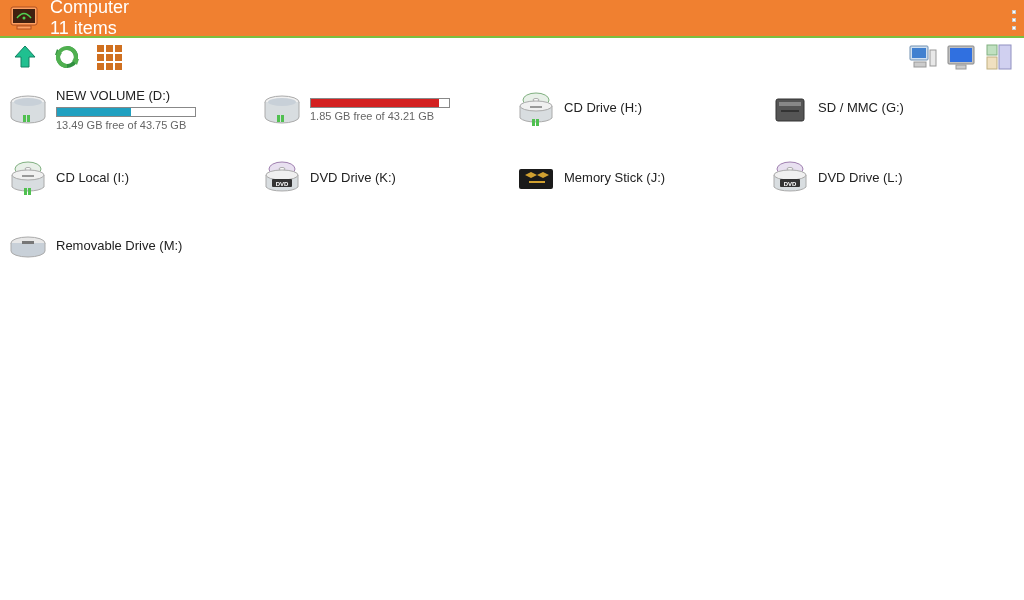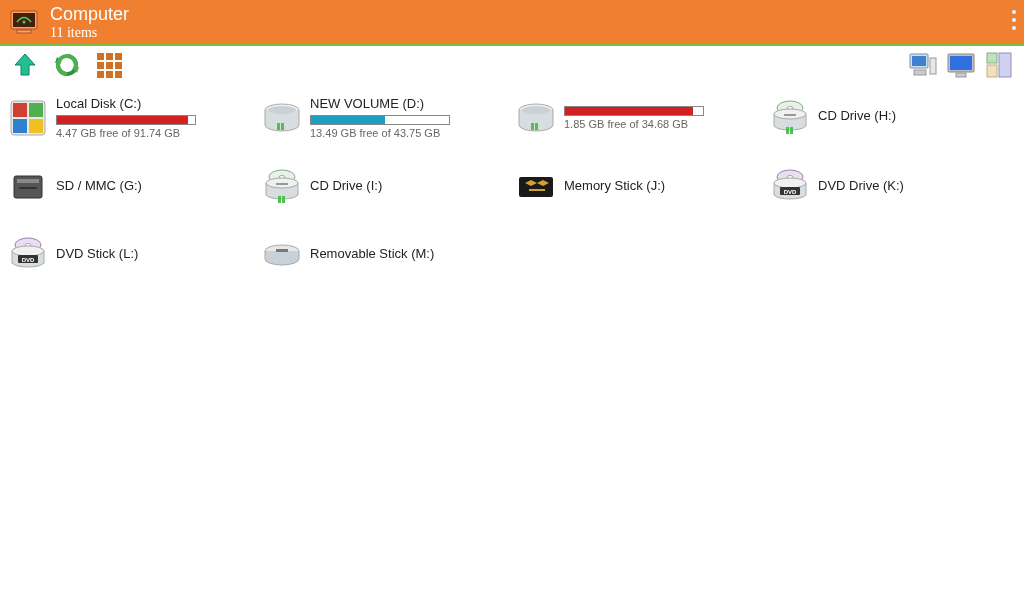--- a/index.html
+++ b/index.html
@@ -1,22 +1,22 @@
 <!DOCTYPE html>
 <html><head>
 <meta charset="utf-8">
 <style>
 * { margin: 0; padding: 0; box-sizing: border-box; }
 body { width: 1024px; height: 600px; font-family: Arial, sans-serif; background: #fff; overflow: hidden; }
 
-.header { background: #f08030; height: 44px; display: flex; align-items: center; padding: 0 8px; color: #fff; position: relative; }
+.header { background: #f08030; height: 36px; display: flex; align-items: center; padding: 0 8px; color: #fff; position: relative; }
 .header-icon { width: 32px; height: 32px; margin-right: 10px; display: flex; align-items: center; justify-content: center; }
 .header-text { display: flex; flex-direction: column; }
 .header-title { font-size: 18px; font-weight: 400; }
-.header-subtitle { font-size: 14px; font-family: Liberation Serif, serif; }
+.header-subtitle { font-size: 18px; }
 .header-menu { position: absolute; right: 8px; top: 10px; display: flex; flex-direction: column; gap: 4px; }
 .header-menu span { width: 4px; height: 4px; background: #fff; border: 1px solid rgba(0,0,0,0.2); }
 .green-line { height: 2px; background: #7abf40; }
 
 .toolbar { height: 38px; display: flex; align-items: center; padding: 4px 10px; gap: 12px; }
 .toolbar-right { margin-left: auto; display: flex; gap: 8px; }
 .tb-icon { width: 30px; height: 30px; display: flex; align-items: center; justify-content: center; cursor: pointer; }
 
 .content { padding: 10px 6px; display: grid; grid-template-columns: repeat(4, 1fr); gap: 24px 4px; }
 .drive { display: flex; align-items: center; gap: 8px; cursor: pointer; padding: 2px; }
@@ -101,38 +101,20 @@
           <rect x="14" y="2" width="12" height="24" fill="#d0d0f0" stroke="#9090c0"></rect>
           <rect x="2" y="14" width="10" height="12" fill="#f0e0c0" stroke="#c0b080"></rect>
         </svg>
     </div>
   </div>
 </div>
 
 <div class="content" id="drives-grid">
     <div class="drive">
     <div class="drive-icon">
-        <svg width="38" height="38" viewBox="0 0 38 38">
-          <rect x="2" y="2" width="34" height="34" rx="3" fill="#e8e8e8" stroke="#aaa"></rect>
-          <rect x="4" y="4" width="14" height="14" fill="#d04030"></rect>
-          <rect x="20" y="4" width="14" height="14" fill="#50b050"></rect>
-          <rect x="4" y="20" width="14" height="14" fill="#3080d0"></rect>
-          <rect x="20" y="20" width="14" height="14" fill="#f0c020"></rect>
-        </svg>
-      </div>
-    <div class="drive-info">
-      <div class="drive-name">Local Disk (C:)</div>
-      <div class="drive-bar">
-          <div class="drive-bar-fill" style="width:95.12753433616743%;background:#d32020"></div>
-        </div>
-               <div class="drive-free">4.47 GB free of 91.74 GB</div>
-    </div>
-    </div>
-    <div class="drive">
-    <div class="drive-icon">
         <svg width="38" height="30" viewBox="0 0 38 30">
           <ellipse cx="19" cy="7" rx="17" ry="6" fill="#f0f0f0" stroke="#aaa"></ellipse>
           <path d="M2 7 L2 22 A17 6 0 0 0 36 22 L36 7" fill="#d8dde0" stroke="#aaa"></path>
           <ellipse cx="19" cy="7" rx="14" ry="4" fill="#c8d0d8"></ellipse>
           <rect x="14" y="20" width="3" height="7" fill="#50c050"></rect>
           <rect x="18" y="20" width="3" height="7" fill="#50c050"></rect>
         </svg>
       </div>
     <div class="drive-info">
       <div class="drive-name">NEW VOLUME (D:)</div>
@@ -149,21 +131,21 @@
           <path d="M2 7 L2 22 A17 6 0 0 0 36 22 L36 7" fill="#d8dde0" stroke="#aaa"></path>
           <ellipse cx="19" cy="7" rx="14" ry="4" fill="#c8d0d8"></ellipse>
           <rect x="14" y="20" width="3" height="7" fill="#50c050"></rect>
           <rect x="18" y="20" width="3" height="7" fill="#50c050"></rect>
         </svg>
       </div>
     <div class="drive-info">
       <div class="drive-bar">
           <div class="drive-bar-fill" style="width:92.42113887750921%;background:#d32020"></div>
         </div>
-               <div class="drive-free">1.85 GB free of 34.68 GB</div>
+               <div class="drive-free">1.85 GB free of 43.21 GB</div>
     </div>
     </div>
     <div class="drive">
     <div class="drive-icon">
         <svg width="38" height="36" viewBox="0 0 38 36">
           <ellipse cx="19" cy="8" rx="13" ry="7" fill="#e8f0e8" stroke="#80b080"></ellipse>
           <ellipse cx="19" cy="8" rx="3" ry="1.5" fill="#fff" stroke="#aaa"></ellipse>
           <path d="M3 14 L3 26 A17 6 0 0 0 35 26 L35 14" fill="#d8dde0" stroke="#aaa"></path>
           <ellipse cx="19" cy="14" rx="16" ry="5" fill="#f0f0f0" stroke="#aaa"></ellipse>
           <rect x="13" y="14" width="12" height="2" fill="#999"></rect>
@@ -195,21 +177,37 @@
           <ellipse cx="19" cy="8" rx="13" ry="7" fill="#e8f0e8" stroke="#80b080"></ellipse>
           <ellipse cx="19" cy="8" rx="3" ry="1.5" fill="#fff" stroke="#aaa"></ellipse>
           <path d="M3 14 L3 26 A17 6 0 0 0 35 26 L35 14" fill="#d8dde0" stroke="#aaa"></path>
           <ellipse cx="19" cy="14" rx="16" ry="5" fill="#f0f0f0" stroke="#aaa"></ellipse>
           <rect x="13" y="14" width="12" height="2" fill="#999"></rect>
           <rect x="15" y="27" width="3" height="7" fill="#50c050"></rect>
           <rect x="19" y="27" width="3" height="7" fill="#50c050"></rect>
         </svg>
       </div>
     <div class="drive-info">
-      <div class="drive-name">CD Drive (I:)</div>
+      <div class="drive-name">CD Local (I:)</div>
+
+    </div>
+    </div>
+    <div class="drive">
+    <div class="drive-icon">
+        <svg width="38" height="36" viewBox="0 0 38 36">
+          <ellipse cx="19" cy="8" rx="13" ry="7" fill="#e8e0f0" stroke="#a080b0"></ellipse>
+          <ellipse cx="19" cy="8" rx="3" ry="1.5" fill="#fff" stroke="#aaa"></ellipse>
+          <path d="M3 14 L3 26 A17 6 0 0 0 35 26 L35 14" fill="#d8dde0" stroke="#aaa"></path>
+          <ellipse cx="19" cy="14" rx="16" ry="5" fill="#f0f0f0" stroke="#aaa"></ellipse>
+          <rect x="9" y="18" width="20" height="8" rx="1" fill="#333"></rect>
+          <text x="19" y="25" font-size="6" fill="#fff" text-anchor="middle" font-weight="bold">DVD</text>
+        </svg>
+      </div>
+    <div class="drive-info">
+      <div class="drive-name">DVD Drive (K:)</div>
 
     </div>
     </div>
     <div class="drive">
     <div class="drive-icon">
         <svg width="38" height="28" viewBox="0 0 38 28">
           <rect x="2" y="4" width="34" height="20" rx="2" fill="#1a1a1a"></rect>
           <path d="M8 10 L14 7 L20 10 L14 13 Z" fill="#d0a030"></path>
           <path d="M20 10 L26 7 L32 10 L26 13 Z" fill="#d0a030"></path>
           <rect x="12" y="16" width="16" height="2" fill="#d0a030"></rect>
@@ -225,46 +223,30 @@
         <svg width="38" height="36" viewBox="0 0 38 36">
           <ellipse cx="19" cy="8" rx="13" ry="7" fill="#e8e0f0" stroke="#a080b0"></ellipse>
           <ellipse cx="19" cy="8" rx="3" ry="1.5" fill="#fff" stroke="#aaa"></ellipse>
           <path d="M3 14 L3 26 A17 6 0 0 0 35 26 L35 14" fill="#d8dde0" stroke="#aaa"></path>
           <ellipse cx="19" cy="14" rx="16" ry="5" fill="#f0f0f0" stroke="#aaa"></ellipse>
           <rect x="9" y="18" width="20" height="8" rx="1" fill="#333"></rect>
           <text x="19" y="25" font-size="6" fill="#fff" text-anchor="middle" font-weight="bold">DVD</text>
         </svg>
       </div>
     <div class="drive-info">
-      <div class="drive-name">DVD Drive (K:)</div>
-
-    </div>
-    </div>
-    <div class="drive">
-    <div class="drive-icon">
-        <svg width="38" height="36" viewBox="0 0 38 36">
-          <ellipse cx="19" cy="8" rx="13" ry="7" fill="#e8e0f0" stroke="#a080b0"></ellipse>
-          <ellipse cx="19" cy="8" rx="3" ry="1.5" fill="#fff" stroke="#aaa"></ellipse>
-          <path d="M3 14 L3 26 A17 6 0 0 0 35 26 L35 14" fill="#d8dde0" stroke="#aaa"></path>
-          <ellipse cx="19" cy="14" rx="16" ry="5" fill="#f0f0f0" stroke="#aaa"></ellipse>
-          <rect x="9" y="18" width="20" height="8" rx="1" fill="#333"></rect>
-          <text x="19" y="25" font-size="6" fill="#fff" text-anchor="middle" font-weight="bold">DVD</text>
-        </svg>
-      </div>
-    <div class="drive-info">
-      <div class="drive-name">DVD Stick (L:)</div>
+      <div class="drive-name">DVD Drive (L:)</div>
 
     </div>
     </div>
     <div class="drive">
     <div class="drive-icon">
         <svg width="38" height="24" viewBox="0 0 38 24">
           <ellipse cx="19" cy="8" rx="17" ry="6" fill="#e8e8e8" stroke="#aaa"></ellipse>
           <path d="M2 8 L2 16 A17 6 0 0 0 36 16 L36 8" fill="#c8d0d8" stroke="#aaa"></path>
           <rect x="13" y="6" width="12" height="3" fill="#777"></rect>
         </svg>
       </div>
     <div class="drive-info">
-      <div class="drive-name">Removable Stick (M:)</div>
+      <div class="drive-name">Removable Drive (M:)</div>
 
     </div>
     </div>
   </div>
 
 </body></html>

